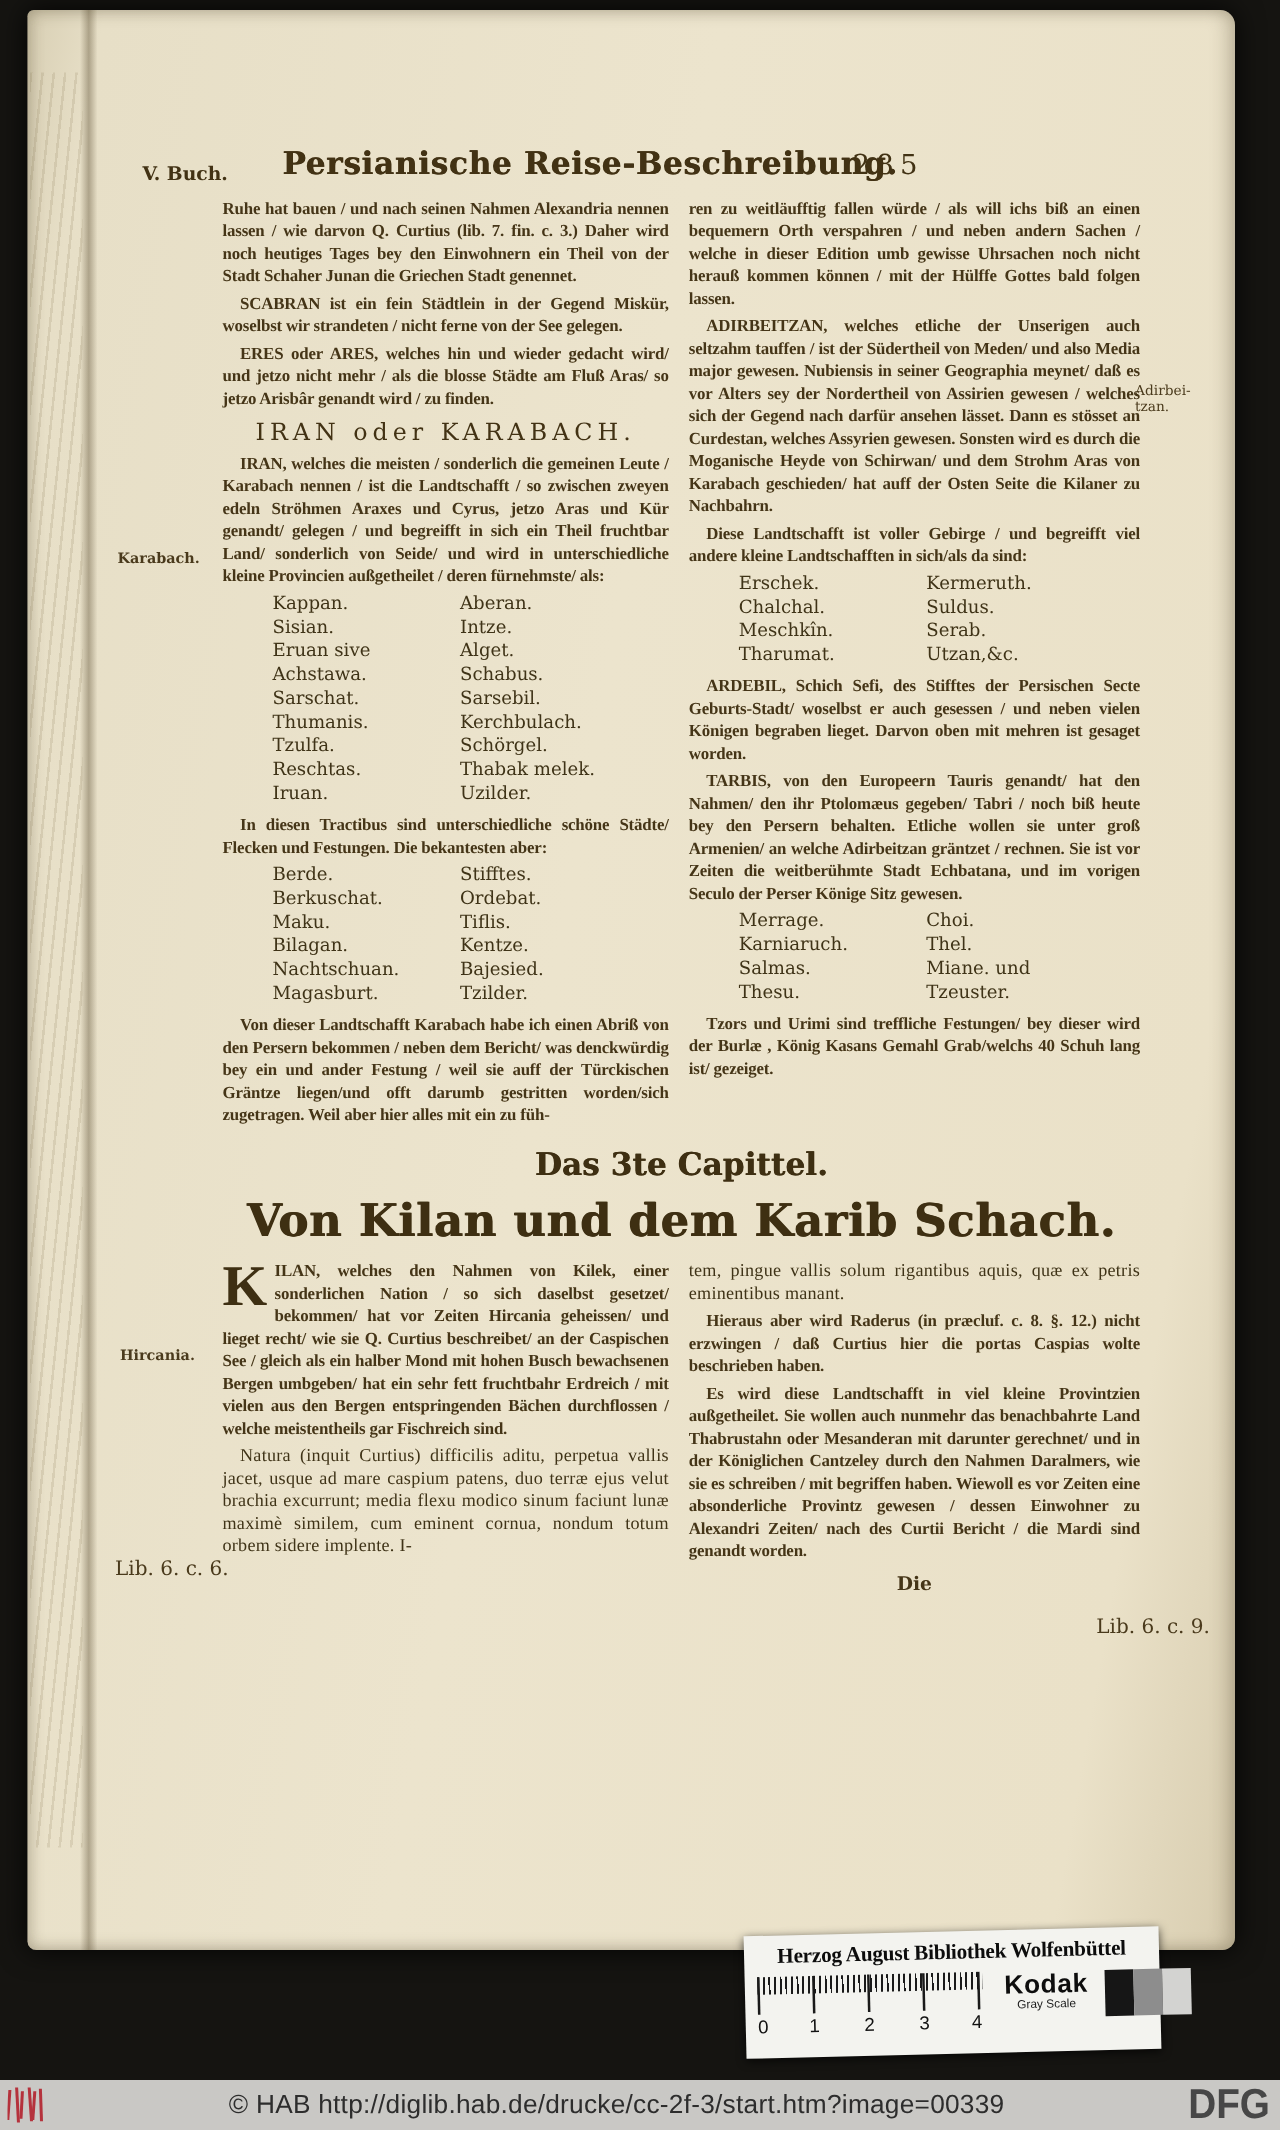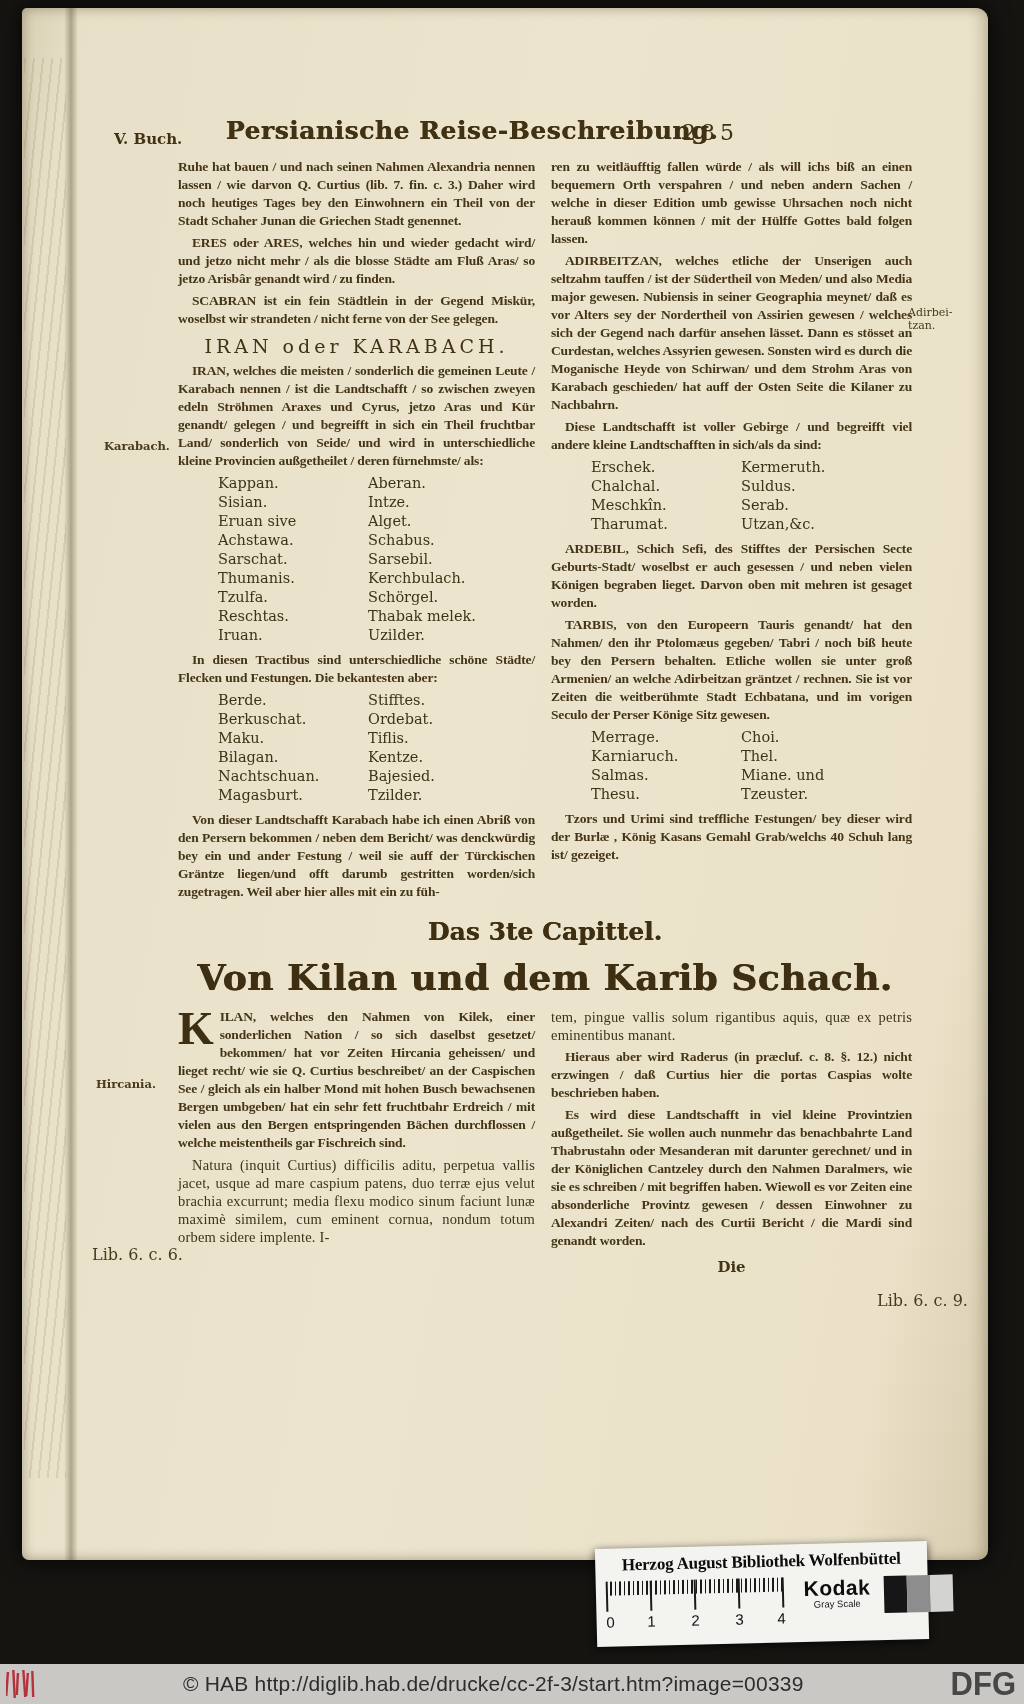--- a/index.html
+++ b/index.html
@@ -48,21 +48,21 @@
   
   .chapter{text-align:center;margin:12px 0 10px;color:#3e2f12;}
   .chapter-kicker{font-size:25px;font-weight:bold;margin-bottom:10px;text-shadow:.4px 0 currentColor;}
   .chapter-title{font-size:36px;font-weight:bold;letter-spacing:.5px;text-shadow:.7px 0 currentColor;}
   
   .dropcap{float:left;font-size:46px;line-height:38px;font-weight:bold;padding:2px 6px 0 0;color:#3e2f12;}
   .catchword{text-align:center;font-size:15px;font-weight:bold;margin-top:8px;color:#453517;}
   
   .mnote{position:absolute;font-size:11.5px;font-weight:bold;color:#4a3a1c;line-height:13px;}
   .mnote.roman{font-weight:normal;font-size:16px;white-space:nowrap;}
-  .mn-karabach{left:82px;top:432px;}
+  .mn-karabach{left:72px;top:432px;}
   .mn-hircania{left:74px;top:1070px;}
   .mn-lib66{left:70px;top:1240px;}
   .mn-adirbeitzan{left:886px;top:298px;width:54px;font-weight:normal;font-size:11px;}
   .mn-lib69{left:843px;top:1286px;margin-left:12px;}
   
   .kodak-label{
     position:absolute;left:596px;top:1545px;width:332px;height:98px;
     background:#f3f3ef;transform:rotate(-1.4deg);box-shadow:0 2px 8px rgba(0,0,0,.7);
     padding:7px 10px 0;box-sizing:border-box;
   }
@@ -104,22 +104,22 @@
   <div class="mnote mn-karabach">Karabach.</div>
   <div class="mnote mn-adirbeitzan">Adirbei-tzan.</div>
   <div class="mnote mn-hircania">Hircania.</div>
   <div class="mnote roman mn-lib66">Lib. 6. c. 6.</div>
   <div class="mnote roman mn-lib69">Lib. 6. c. 9.</div>
 
   <div class="content">
     <div class="cols">
       <div class="col-l">
         <p class="noindent">Ruhe hat bauen / und nach seinen Nahmen Alexandria nennen lassen / wie darvon Q. Curtius (lib. 7. fin. c. 3.) Daher wird noch heutiges Tages bey den Einwohnern ein Theil von der Stadt Schaher Junan die Griechen Stadt genennet.</p>
+        <p>SCABRAN ist ein fein Städtlein in der Gegend Miskür, woselbst wir strandeten / nicht ferne von der See gelegen.</p>
         <p>ERES oder ARES, welches hin und wieder gedacht wird/ und jetzo nicht mehr / als die blosse Städte am Fluß Aras/ so jetzo Arisbâr genandt wird / zu finden.</p>
-        <p>SCABRAN ist ein fein Städtlein in der Gegend Miskür, woselbst wir strandeten / nicht ferne von der See gelegen.</p>
         <div class="sec-heading">IRAN oder KARABACH.</div>
         <p>IRAN, welches die meisten / sonderlich die gemeinen Leute / Karabach nennen / ist die Landtschafft / so zwischen zweyen edeln Ströhmen Araxes und Cyrus, jetzo Aras und Kür genandt/ gelegen / und begreifft in sich ein Theil fruchtbar Land/ sonderlich von Seide/ und wird in unterschiedliche kleine Provincien außgetheilet / deren fürnehmste/ als:</p>
         <div class="pair-list">
 
         <div class="pair">
               <span class="a">Kappan.</span>
               <span class="b">Aberan.</span>
             </div>
             <div class="pair">
               <span class="a">Sisian.</span>

